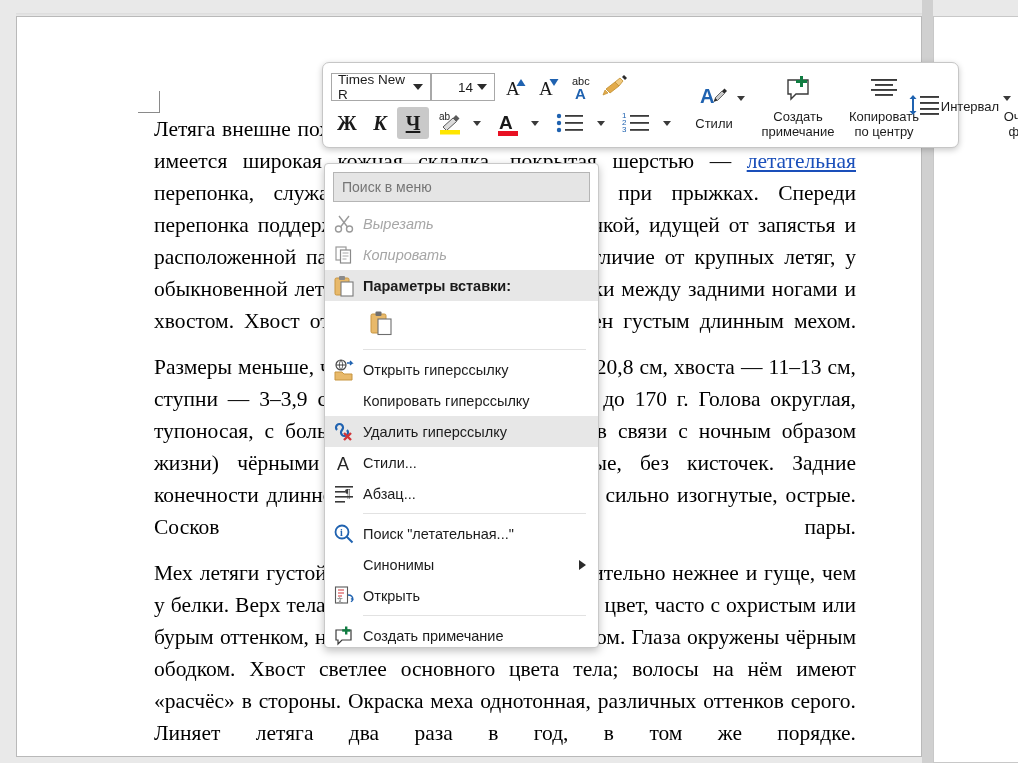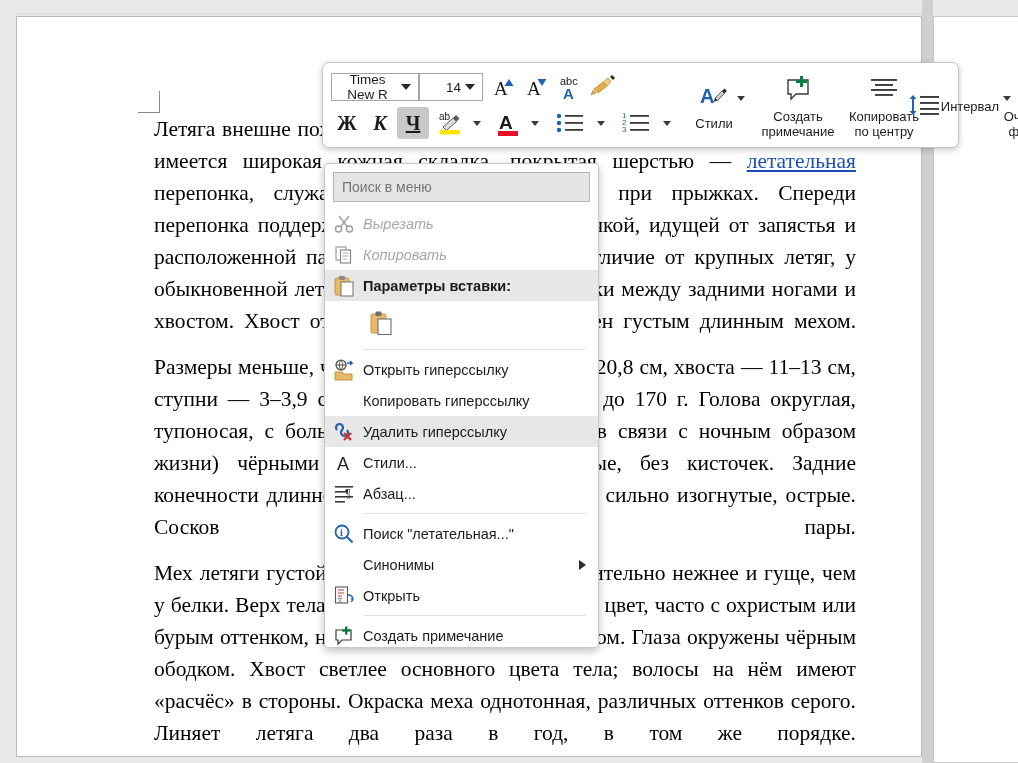--- a/index.html
+++ b/index.html
@@ -99,21 +99,21 @@
 
   .combo {
     display: flex; align-items: center;
     height: 28px;
     border: 1px solid #a8a8a8;
     background: #fff;
     font-size: 13.5px;
     color: #1c1c1c;
     padding: 0 2px 0 6px;
   }
-  .combo.font { width: 88px; justify-content: space-between; text-align: center; }
+  .combo.font { width: 100px; justify-content: space-between; }
   .combo.size { width: 64px; justify-content: flex-end; margin-left: -1px; }
   .caret-sm {
     width: 0; height: 0;
     border-left: 5px solid transparent;
     border-right: 5px solid transparent;
     border-top: 6px solid #2b2b2b;
     margin: 0 5px 0 4px;
   }
   .caret-xs {
     width: 0; height: 0;

